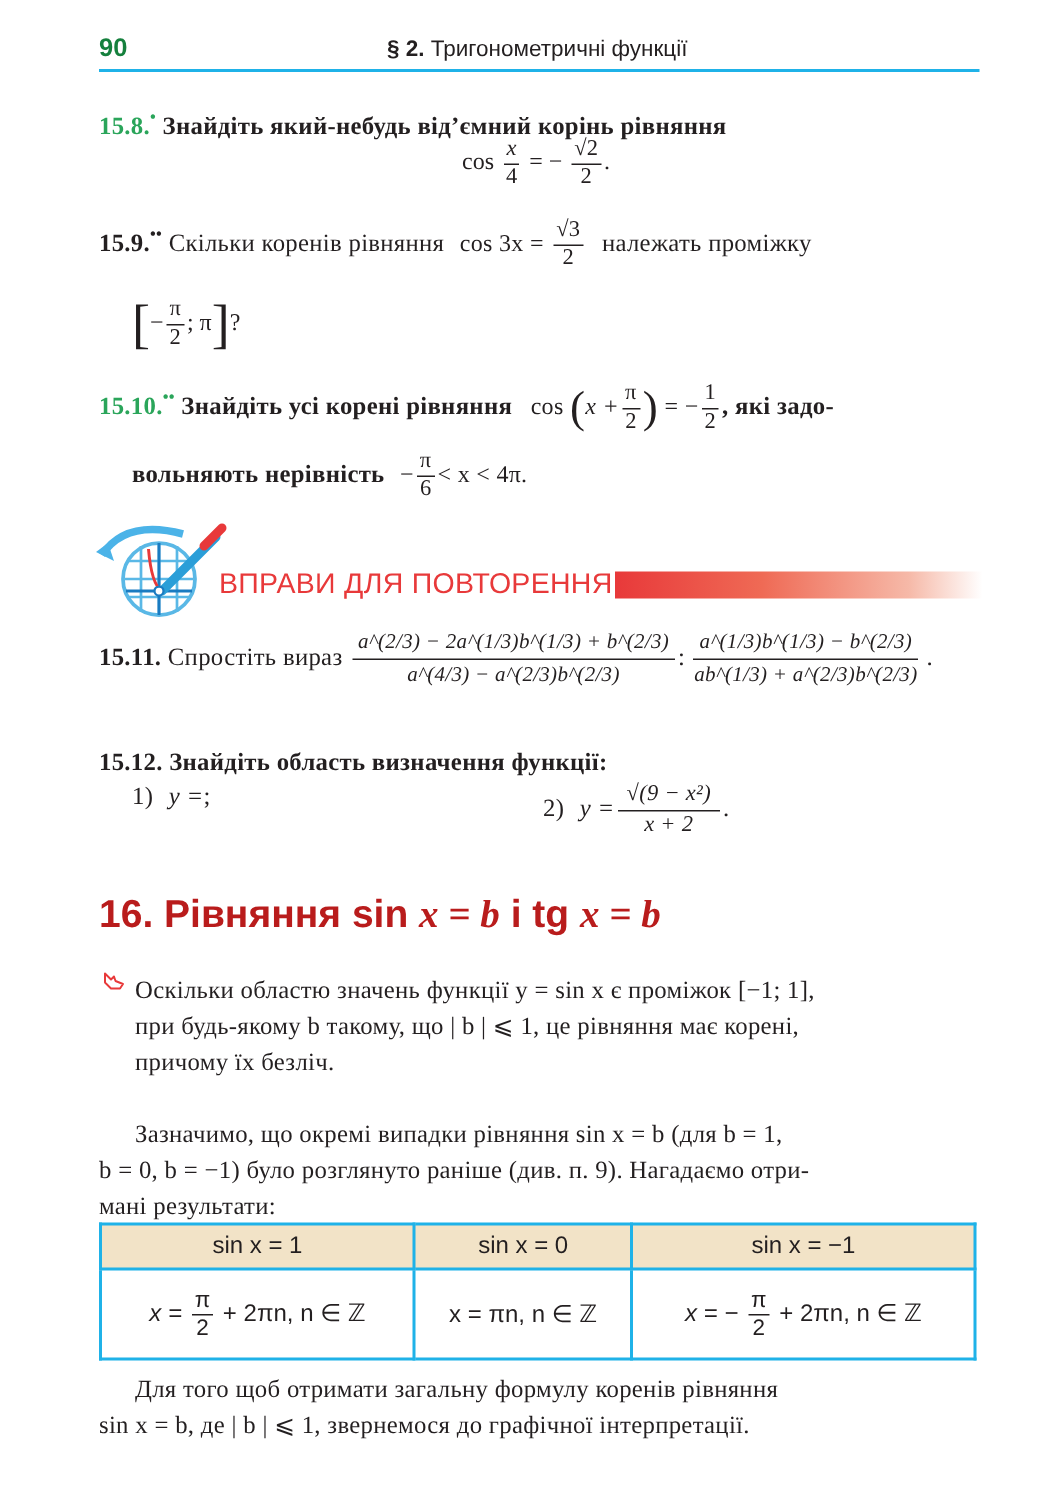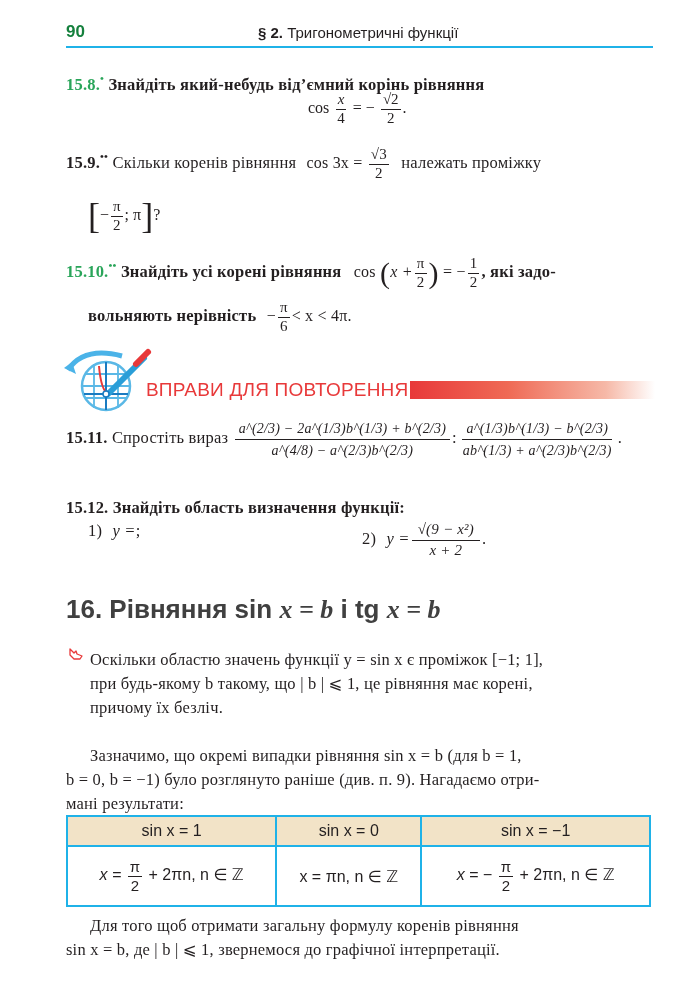--- a/index.html
+++ b/index.html
@@ -24,21 +24,21 @@
   .frac .n { padding: 0 2px 1px; border-bottom: 1px solid #231f20; }
   .frac .d { padding: 1px 2px 0; }
   .math { font-family: "Liberation Serif", serif; font-size: 16px; }
 
   
   .review-icon { left: 64px; top: 344px; width: 96px; height: 70px; }
   .review-title { left: 146px; top: 379px; font-size: 19px; color: #e8393a; font-family: "Liberation Sans", sans-serif; letter-spacing: 0.2px; }
   .review-bar { left: 410px; top: 381px; width: 245px; height: 18px;
                 background: linear-gradient(90deg, #e8393a 0%, #ef6a55 40%, #f6b9a8 80%, #ffffff 100%); }
 
-  .section-title { left: 66px; top: 594px; font-size: 26px; font-weight: bold; color: #404040; font-family: "Liberation Sans", sans-serif; }
+  .section-title { left: 66px; top: 594px; font-size: 26px; font-weight: bold; color: #b91c1c; font-family: "Liberation Sans", sans-serif; }
   .section-title .m { font-family: "Liberation Serif", serif; font-style: italic; }
 
   .hand-icon { left: 68px; top: 647px; width: 16px; height: 16px; }
 
   table.res { position: absolute; left: 66px; top: 815px; width: 585px; border-collapse: collapse; }
   table.res td, table.res th { border: 2px solid #1fb2e8; text-align: center; font-family: Liberation Sans, sans-serif; font-size: 16px; font-weight: normal; }
   table.res th { background: #f2e3c7; height: 26px; }
   table.res td { height: 56px; }
 </style>
 </head>
@@ -120,21 +120,21 @@
   <circle cx="42" cy="50" r="3" fill="#fff" stroke="#1a7bc1" stroke-width="1.5"></circle>
 </svg>
 <div class="abs review-title">ВПРАВИ ДЛЯ ПОВТОРЕННЯ</div>
 <div class="abs review-bar"></div>
 
 <div class="abs txt" style="left:66px; top:418px;">
   <span class="num" style="vertical-align:middle;">15.11.</span>
   <span style="vertical-align:middle;">Спростіть вираз</span>
   <span class="frac" style="font-size:14px; font-style:italic;">
       <span class="n" style="padding:4px 4px 2px;">a^(2/3) − 2a^(1/3)b^(1/3) + b^(2/3)</span>
-      <span class="d" style="padding:4px 4px 0;">a^(4/8) − a^(2/3)b^(2/3)</span>
+      <span class="d" style="padding:4px 4px 0;">a^(4/3) − a^(2/3)b^(2/3)</span>
     </span><span style="vertical-align:middle;">:</span><span class="frac" style="font-size:14px; font-style:italic;">
       <span class="n" style="padding:4px 4px 2px;">a^(1/3)b^(1/3) − b^(2/3)</span>
       <span class="d" style="padding:4px 4px 0;">ab^(1/3) + a^(2/3)b^(2/3)</span>
     </span><span style="vertical-align:middle;">.</span>
 </div>
 
 <div class="abs txt" style="left:66px; top:498px;">
   <span class="num">15.12.</span>
   <span class="bold">Знайдіть область визначення функції:</span>
 </div>

